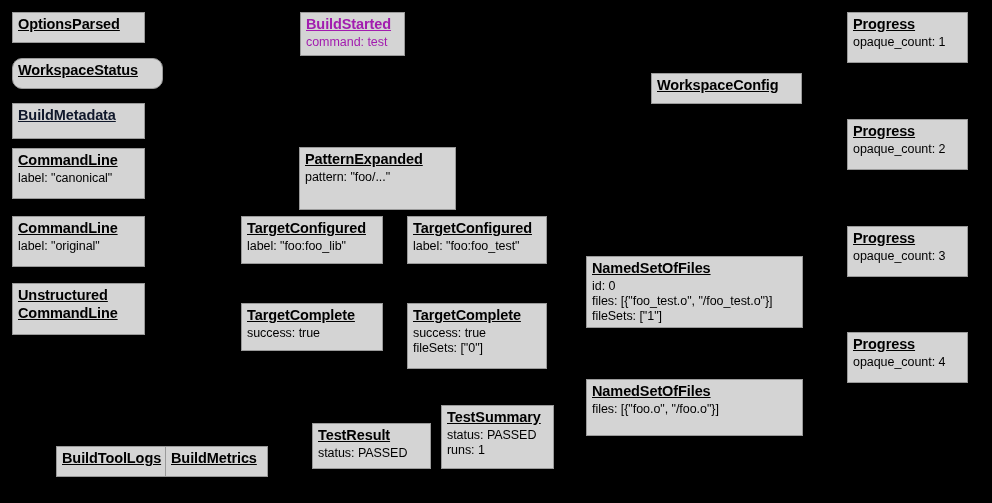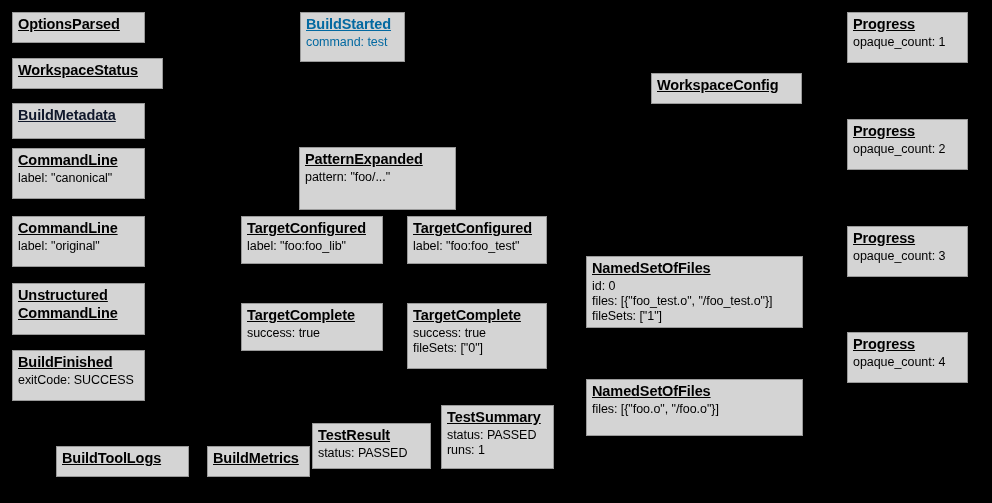--- a/index.html
+++ b/index.html
@@ -59,21 +59,21 @@
   }
 </style>
 </head>
 <body>
 
 <div id="canvas" style="background: rgb(0, 0, 0);">
     <div class="node title-only" style="left: 12px; top: 12px; width: 133px; height: 31px; background: rgb(212, 212, 212); border-color: rgb(154, 154, 154); color: rgb(0, 0, 0);">
       <span class="title">OptionsParsed</span>
       <span class="fields"></span>
     </div>
-    <div class="node title-only" style="left: 12px; top: 58px; width: 151px; height: 31px; background: rgb(212, 212, 212); border-color: rgb(154, 154, 154); color: rgb(0, 0, 0);">
+    <div class="node title-only" style="left: 12px; top: 58px; width: 151px; height: 31px; background: rgb(212, 212, 212); border-color: rgb(154, 154, 154); color: rgb(0, 0, 0); border-radius: 10px;">
       <span class="title">WorkspaceStatus</span>
       <span class="fields"></span>
     </div>
     <div class="node title-only" style="left: 12px; top: 103px; width: 133px; height: 36px; background: rgb(212, 212, 212); border-color: rgb(154, 154, 154); color: #0f172a;">
       <span class="title">BuildMetadata</span>
       <span class="fields"></span>
     </div>
     <div class="node" style="left: 12px; top: 148px; width: 133px; height: 51px; background: rgb(212, 212, 212); border-color: rgb(154, 154, 154); color: rgb(0, 0, 0);">
       <span class="title">CommandLine</span>
       <span class="fields">
@@ -84,35 +84,29 @@
       <span class="title">CommandLine</span>
       <span class="fields">
         <span class="field">label: "original"</span>
       </span>
     </div>
     <div class="node title-only" style="left: 12px; top: 283px; width: 133px; height: 52px; background: rgb(212, 212, 212); border-color: rgb(154, 154, 154); color: rgb(0, 0, 0);">
       <span class="title">Unstructured
 CommandLine</span>
       <span class="fields"></span>
     </div>
-    <div class="node" style="left: 12px; top: 350px; width: 133px; height: 51px; background: rgb(212, 212, 212); border-color: rgb(154, 154, 154); color: rgb(0, 0, 0);">
-      <span class="title">BuildFinished</span>
-      <span class="fields">
-        <span class="field">exitCode: SUCCESS</span>
-      </span>
-    </div>
     <div class="node title-only" style="left: 12px; top: 446px; width: 133px; height: 31px; background: rgb(212, 212, 212); border-color: rgb(154, 154, 154); color: rgb(0, 0, 0); margin-left: 44px;">
       <span class="title">BuildToolLogs</span>
       <span class="fields"></span>
     </div>
-    <div class="node title-only" style="left: 165px; top: 446px; width: 103px; height: 31px; background: rgb(212, 212, 212); border-color: rgb(154, 154, 154); color: rgb(0, 0, 0); margin-left: 42px;">
+    <div class="node title-only" style="left: 165px; top: 446px; width: 103px; height: 31px; background: rgb(212, 212, 212); border-color: rgb(154, 154, 154); color: rgb(0, 0, 0);">
       <span class="title">BuildMetrics</span>
       <span class="fields"></span>
     </div>
-    <div class="node" style="left: 300px; top: 12px; width: 105px; height: 50px; background: rgb(212, 212, 212); border-color: rgb(154, 154, 154); color: #0369a1;">
+    <div class="node" style="left: 300px; top: 12px; width: 105px; height: 44px; background: rgb(212, 212, 212); border-color: rgb(154, 154, 154); color: #a21caf;">
       <span class="title">BuildStarted</span>
       <span class="fields">
         <span class="field">command: test</span>
       </span>
     </div>
     <div class="node" style="left: 299px; top: 113px; width: 157px; height: 63px; background: rgb(212, 212, 212); border-color: rgb(154, 154, 154); color: rgb(0, 0, 0); margin-top: 34px;">
       <span class="title">PatternExpanded</span>
       <span class="fields">
         <span class="field">pattern: "foo/..."</span>
       </span>

